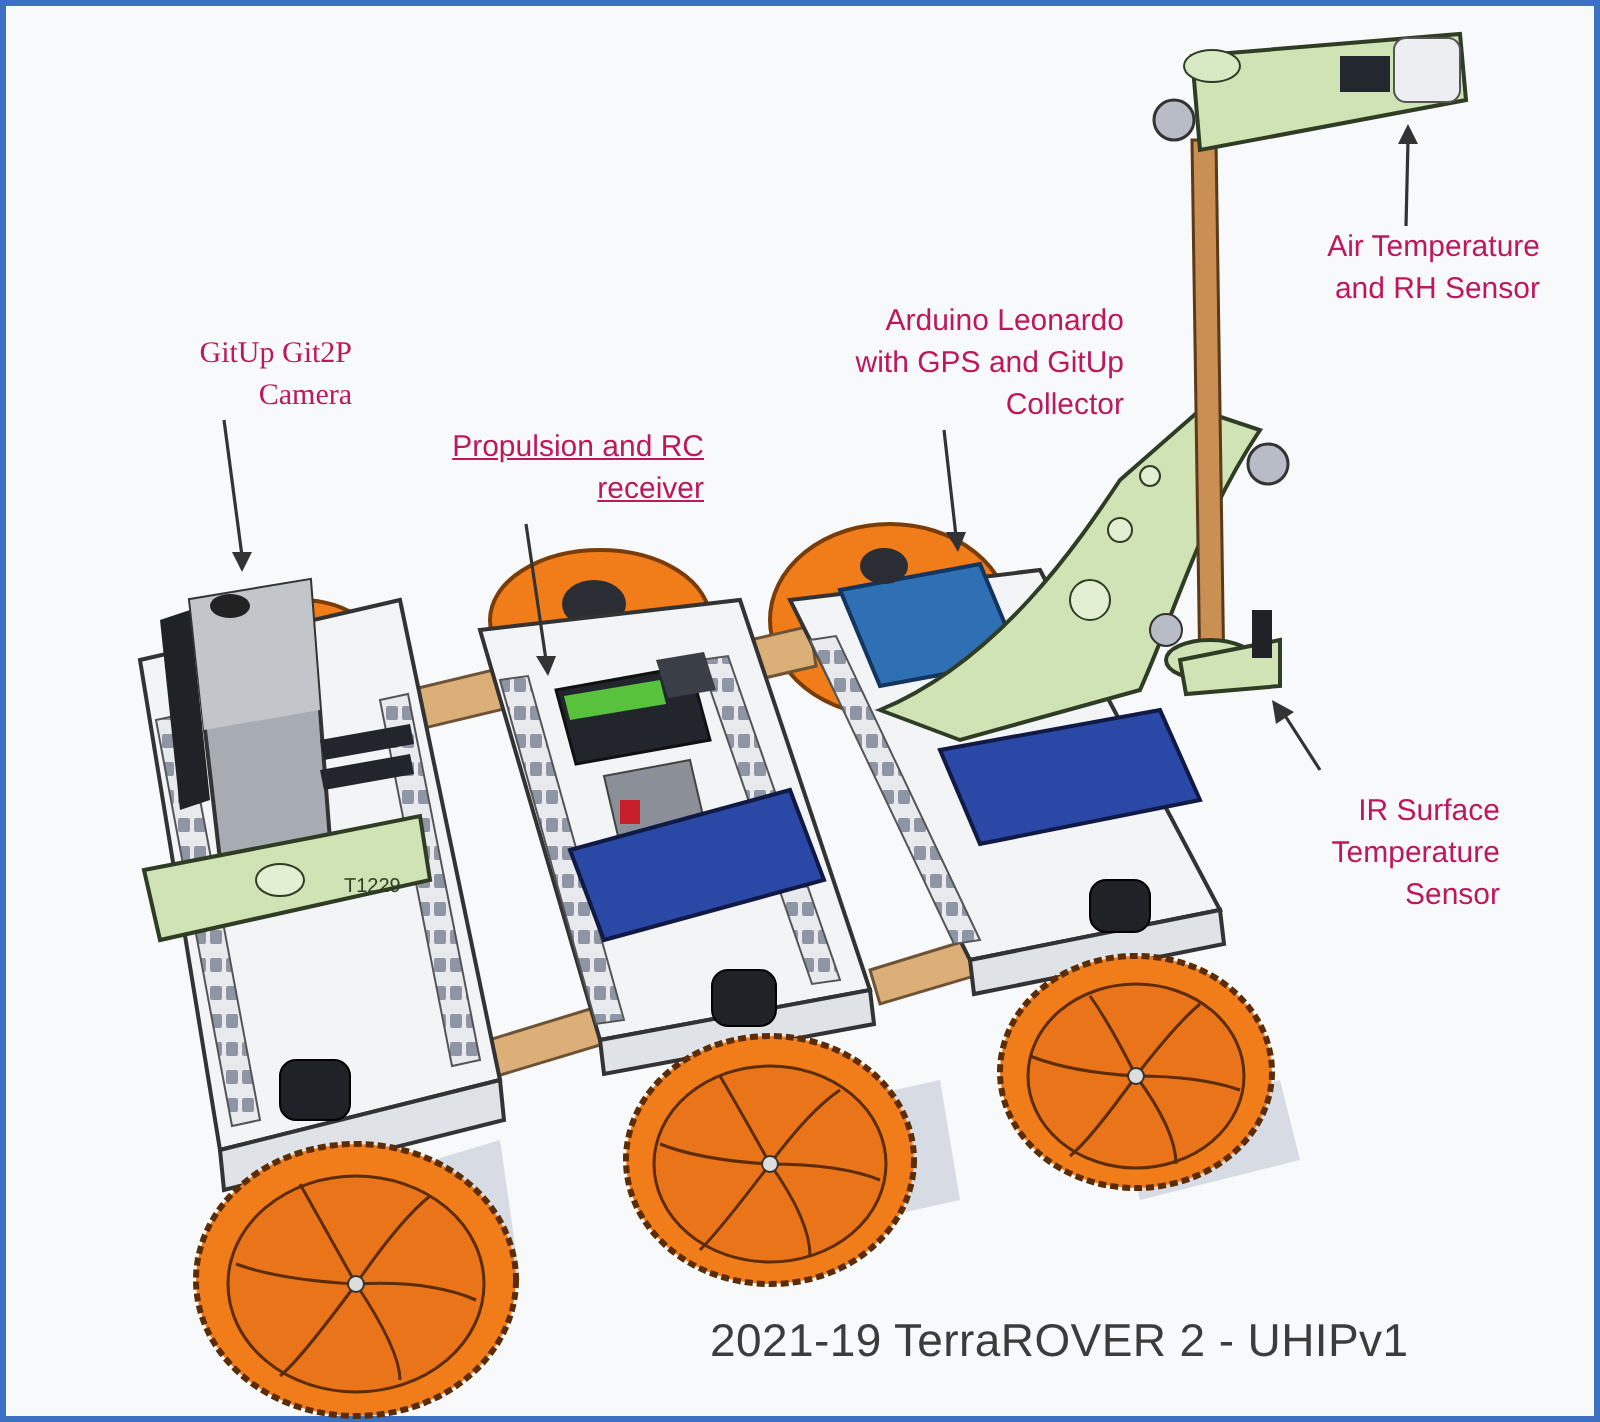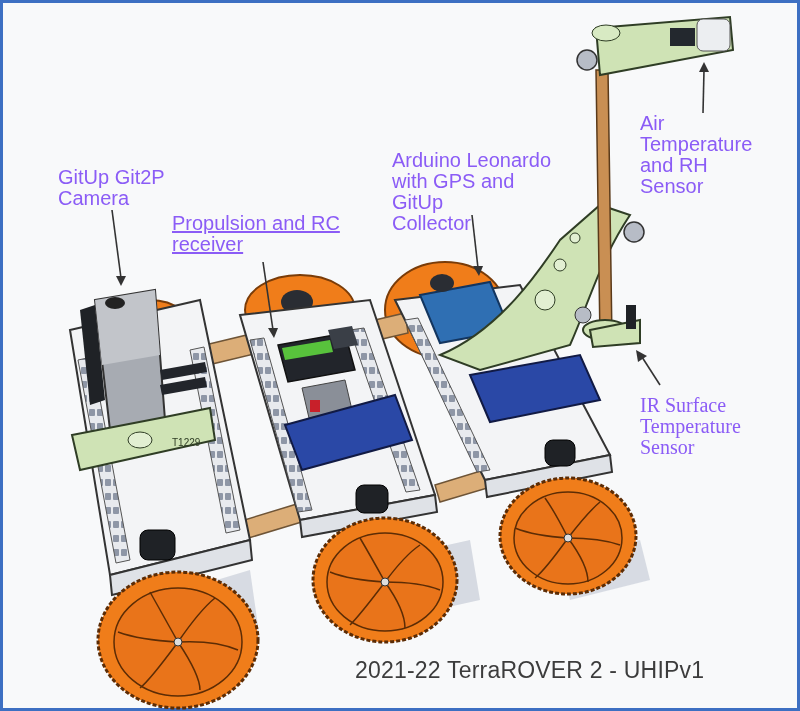--- a/index.html
+++ b/index.html
@@ -10,24 +10,24 @@
   }
   .frame {
     position: absolute; left: 0; top: 0;
     width: 794px; height: 705px;
     border: 3px solid #3d6fc2;
     background: #f8f9fa;
   }
   .scene { position: absolute; left: 0; top: 0; width: 800px; height: 711px; }
   .label {
     position: absolute;
-    color: #8b5cf6;
-    font-size: 20px;
+    color: #be185d;
+    font-size: 15px;
     line-height: 21px;
-    text-align: left;
+    text-align: right;
     white-space: pre-line;
   }
   .caption {
     position: absolute;
     left: 355px; top: 657px;
     font-size: 23px;
     color: #3c3c3c;
     letter-spacing: 0.2px;
   }
 </style>
@@ -202,26 +202,26 @@
     <polygon points="268,328 278,328 274,338" stroke="none"></polygon>
     <line x1="472" y1="215" x2="478" y2="268"></line>
     <polygon points="473,266 483,266 479,276" stroke="none"></polygon>
     <line x1="703" y1="113" x2="704" y2="70"></line>
     <polygon points="699,72 709,72 704,62" stroke="none"></polygon>
     <line x1="660" y1="385" x2="642" y2="357"></line>
     <polygon points="638,362 647,356 636,350" stroke="none"></polygon>
   </g>
 </svg>
 
-<div class="label" style="left:58px; top:167px; width:140px;">GitUp Git2P
+<div class="label" style="left:36px; top:167px; width:140px;font-family:Liberation Serif, serif;">GitUp Git2P
 Camera</div>
 <div class="label" style="left:172px; top:213px; width:180px;text-decoration:underline;">Propulsion and RC
 receiver</div>
 <div class="label" style="left:392px; top:150px; width:170px;">Arduino Leonardo
 with GPS and GitUp
 Collector</div>
 <div class="label" style="left:640px; top:113px; width:130px;">Air Temperature
 and RH Sensor</div>
-<div class="label" style="left:640px; top:395px; width:110px;font-family:Liberation Serif, serif;">IR Surface
+<div class="label" style="left:640px; top:395px; width:110px;">IR Surface
 Temperature
 Sensor</div>
 
-<div class="caption">2021-22 TerraROVER 2 - UHIPv1</div>
+<div class="caption">2021-19 TerraROVER 2 - UHIPv1</div>
 
 </body></html>

